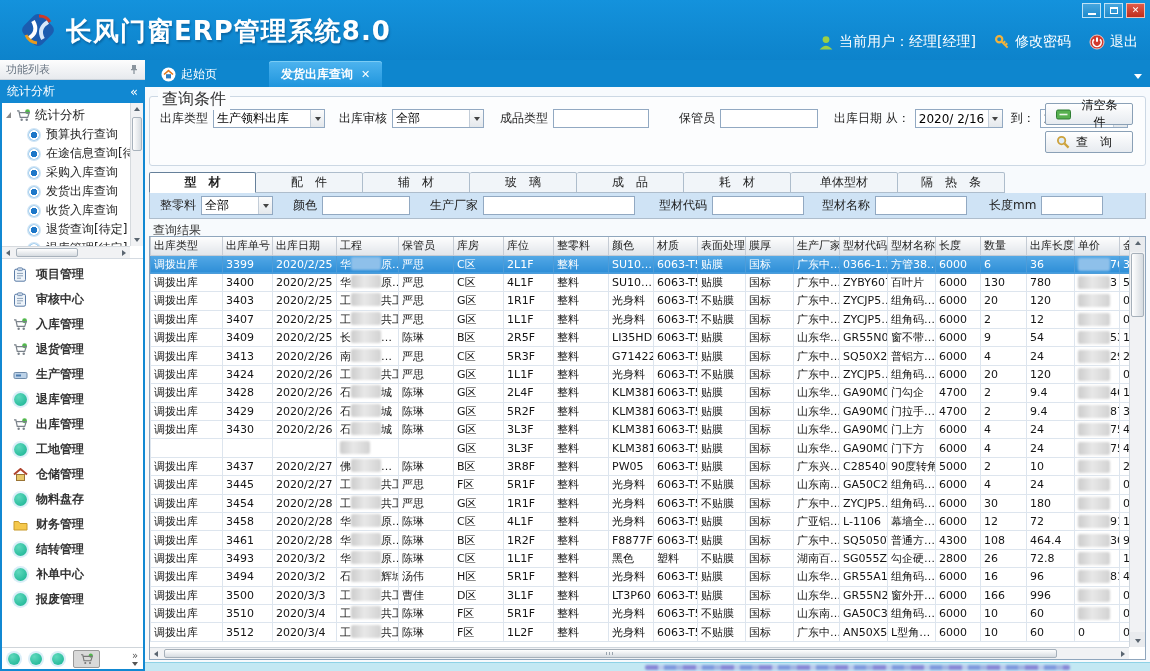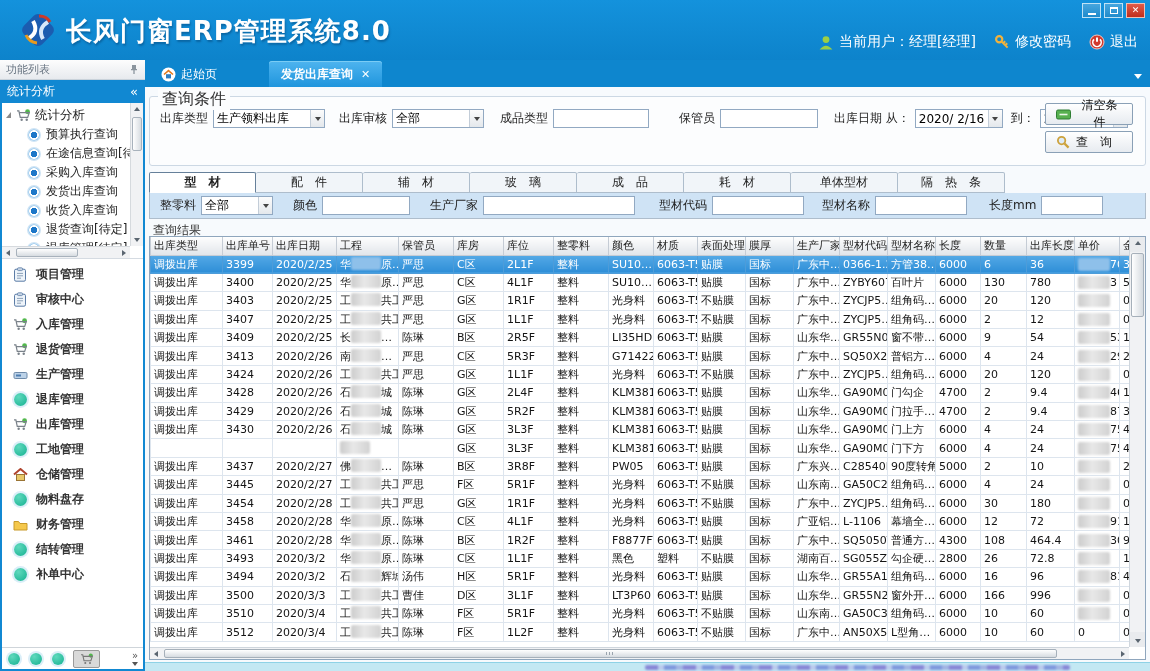--- a/index.html
+++ b/index.html
@@ -341,20 +341,26 @@
               <span class="circle-ic"></span>
             </span>
             <span>结转管理</span>
           </div>
           <div class="mod-item">
             <span class="icon">
               <span class="circle-ic"></span>
             </span>
             <span>补单中心</span>
           </div>
+          <div class="mod-item">
+            <span class="icon">
+              <span class="circle-ic"></span>
+            </span>
+            <span>报废管理</span>
+          </div>
         </div>
       <div class="bottom-row">
         <span class="circle-ic"></span>
         <span class="circle-ic"></span>
         <span class="circle-ic"></span>
         <span class="tool-btn">
           <svg class="svgic" width="14" height="12" viewBox="0 0 16 14">
               <circle cx="12.4" cy="3" r="2.4" fill="#52b84c"></circle>
               <path d="M1 2 h2 l1.5 7 h8 l1.7-5 H4" fill="none" stroke="#777" stroke-width="1.3"></path>
               <circle cx="6" cy="11.6" r="1.2" fill="#777"></circle>

